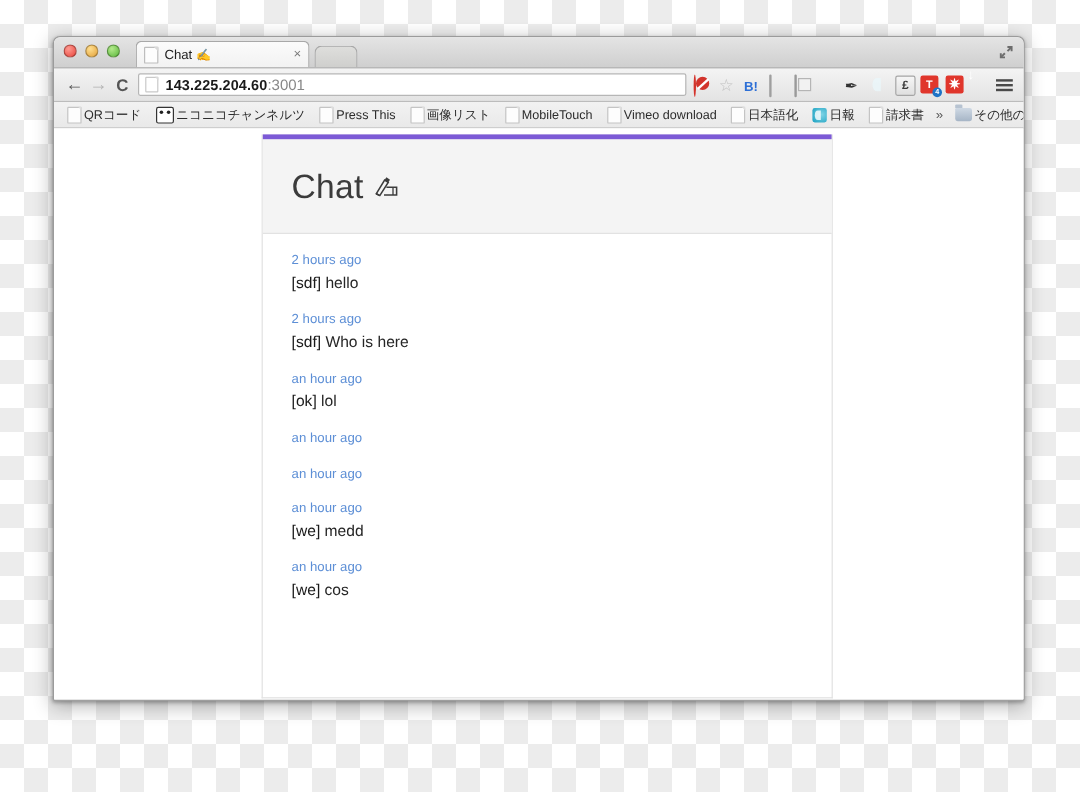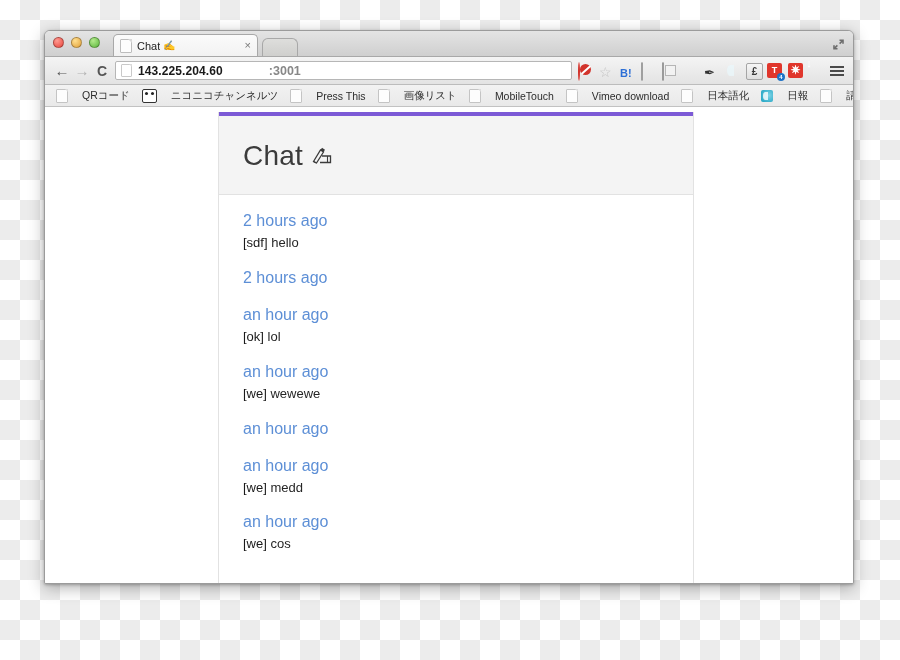--- a/index.html
+++ b/index.html
@@ -171,21 +171,21 @@
     position: relative;
   }
   .omnibox .page-icon::after {
     content: "";
     position: absolute;
     right: -1px; top: -1px;
     border-left: 3px solid transparent;
     border-top: 3px solid #dadada;
   }
   .url-host { font-size: 12px; color: #1a1a1a; font-weight: 600; letter-spacing: .1px; }
-  .url-port { font-size: 12.5px; color: #878787; font-weight: 700; margin-left: 46px; }
+  .url-port { font-size: 12.5px; color: #878787; font-weight: 400; }
 
   .ext-icons {
     display: flex;
     align-items: center;
     gap: 5px;
     flex: none;
   }
   .ext { width: 16px; height: 16px; flex: none; position: relative; }
 
   .ico-block {
@@ -242,21 +242,21 @@
     box-sizing: border-box;
     gap: 2px;
     font-size: 10.5px;
     color: #2c2c2c;
     overflow: hidden;
     white-space: nowrap;
   }
   .bm {
     display: flex;
     align-items: center;
-    gap: 14px;
+    gap: 2px;
     padding: 2px 5px;
     border-radius: 2px;
     flex: none;
   }
   .bm .fav {
     width: 10px; height: 12px;
     background: #fdfdfd;
     border: 1px solid #c4c4c4;
     border-radius: 1px;
     flex: none;
@@ -357,21 +357,21 @@
     position: relative;
     top: 1px;
   }
   .messages {
     padding: 14px 24px 40px 24px;
   }
   .message {
     margin-bottom: 13px;
   }
   .msg-time {
-    font-size: 16px;
+    font-size: 11px;
     color: #5d8fd6;
     line-height: 1.5;
     margin-bottom: 1px;
   }
   .msg-body {
     font-size: 13px;
     color: #262626;
     line-height: 1.45;
   }
   .msg-user {
@@ -516,34 +516,34 @@
       <div class="messages">
         <div class="message">
           <div class="msg-time">2 hours ago</div>
           <div class="msg-body">
             <span class="msg-user">[sdf]</span>
             <span>hello</span>
           </div>
         </div>
         <div class="message">
           <div class="msg-time">2 hours ago</div>
+          <div class="msg-body">
+            <span class="msg-user">[sdf]</span>
+            <span>Who is here</span>
+          </div>
         </div>
         <div class="message">
           <div class="msg-time">an hour ago</div>
           <div class="msg-body">
             <span class="msg-user">[ok]</span>
             <span>lol</span>
           </div>
         </div>
         <div class="message">
           <div class="msg-time">an hour ago</div>
-          <div class="msg-body">
-            <span class="msg-user">[we]</span>
-            <span>wewewe</span>
-          </div>
         </div>
         <div class="message">
           <div class="msg-time">an hour ago</div>
         </div>
         <div class="message">
           <div class="msg-time">an hour ago</div>
           <div class="msg-body">
             <span class="msg-user">[we]</span>
             <span>medd</span>
           </div>

